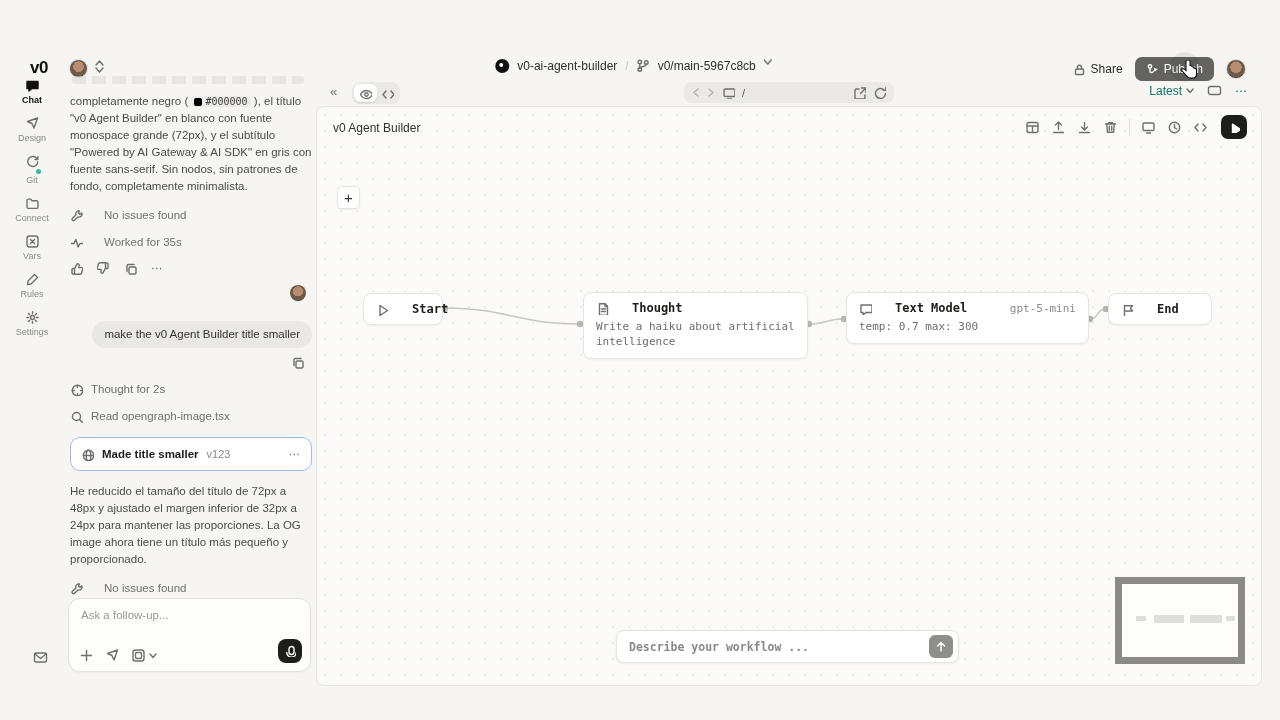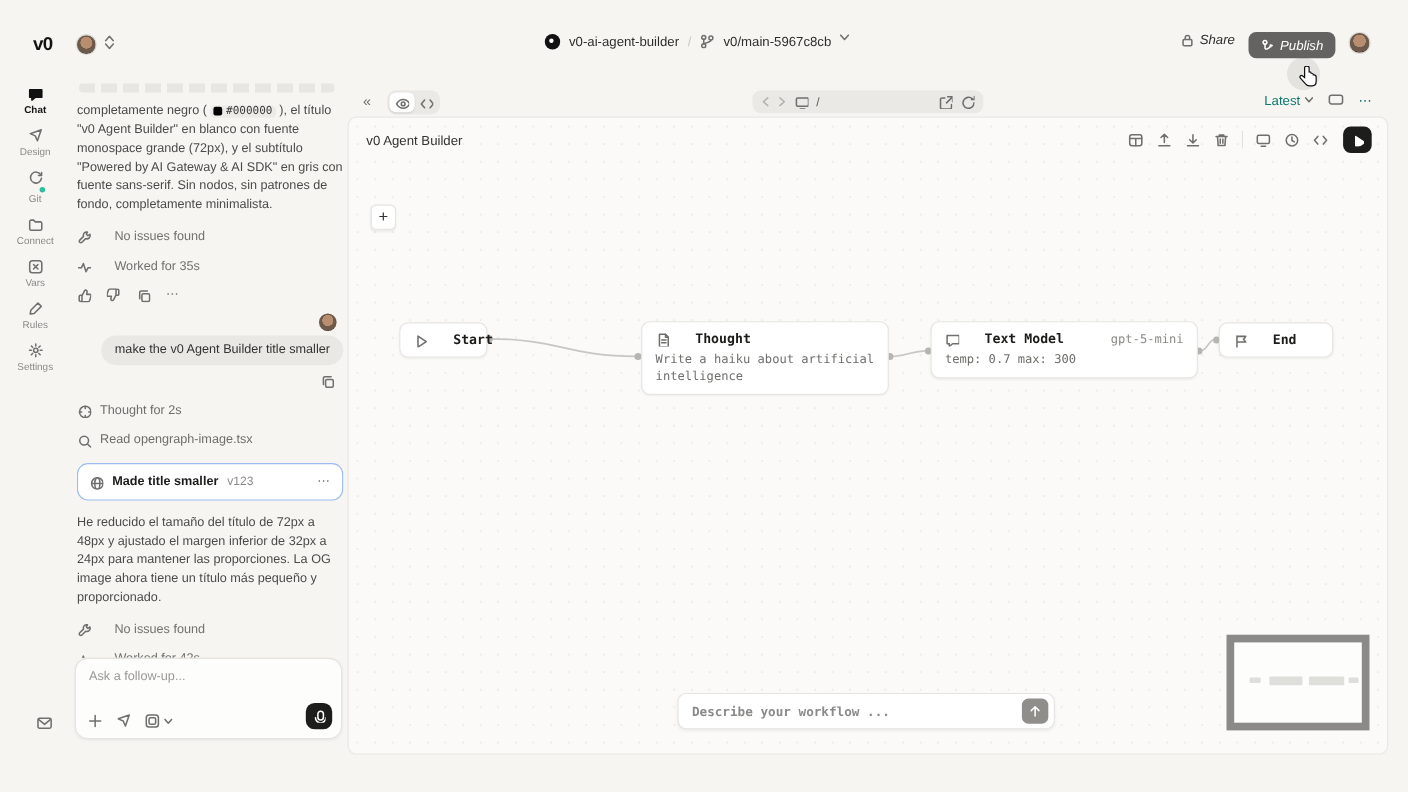--- a/index.html
+++ b/index.html
@@ -10,30 +10,30 @@
     position:relative;
     overflow:hidden;
     color:#3f3f3d;
   }
 
   
   svg.ic { width:15px; height:15px; stroke:#6f6f6d; fill:none; stroke-width:1.4; stroke-linecap:round; stroke-linejoin:round; flex:none; }
   svg.ic.sm { width:13px; height:13px; }
 
   
-  .header { position:absolute; top:24px; left:0; width:1268px; height:36px; }
+  .header { position:absolute; top:52px; left:0; width:1268px; height:36px; }
   .logo { position:absolute; left:30px; top:6px; font-weight:bold; font-size:17px; color:#111; letter-spacing:-0.5px; }
   .hdr-avatar { position:absolute; left:69px; top:7px; width:19px; height:19px; border-radius:50%;
     background:radial-gradient(circle at 50% 40%, #b98d6f 0 40%, #6d5a4b 41% 70%, #4a3c30 71%); border:1px solid #d9d8d5; }
   .selector { position:absolute; left:95px; top:8px; display:flex; flex-direction:column; gap:1px; }
   .hdr-center { position:absolute; left:50%; top:7px; transform:translateX(-50%); display:flex; align-items:flex-start; gap:8px; font-size:12px; color:#2e2e2c; }
   .proj-dot { width:14px; height:14px; border-radius:50%; background:#111; position:relative; }
   .proj-dot::after { content:""; position:absolute; left:4px; top:4px; width:4px; height:4px; border-radius:50%; background:#fff; }
   .crumb-sep { color:#c8c7c4; font-size:12px; }
-  .hdr-right { position:absolute; right:22px; top:5px; display:flex; align-items:flex-start; gap:12px;font-style:italic; }
+  .hdr-right { position:absolute; right:22px; top:5px; display:flex; align-items:center; gap:12px; }
   .share-btn { display:flex; align-items:center; gap:5px; font-size:12px; color:#2e2e2c; }
   .publish-btn { display:flex; align-items:center; gap:5px; font-size:12px; color:#fff; background:#646361; padding:5px 11px; border-radius:7px; }
   .publish-btn svg { stroke:#fff; }
 
   
   .cursor-halo { position:absolute; left:1170px; top:52px; width:30px; height:30px; border-radius:50%; background:rgba(0,0,0,0.07); }
   .mouse-cursor { position:absolute; left:1180px; top:60px; width:18px; height:20px; }
 
   
   .rail { position:absolute; left:0; top:78px; width:64px; display:flex; flex-direction:column; align-items:center; gap:11px; }
@@ -49,21 +49,21 @@
   .chat { position:absolute; left:64px; top:74px; width:252px; height:524px; padding:0 4px 0 6px; font-size:11.5px; line-height:17px; color:#4c4b49; overflow:hidden; }
   .smudge { height:8px; margin:2px 8px 0 2px; border-radius:3px; opacity:.5;
     background:repeating-linear-gradient(90deg,#d8d7d4 0 14px, transparent 14px 20px); }
   .para { margin-top:9px; color:#4c4b49; }
   .code-chip { font-family:"DejaVu Sans Mono", monospace; font-size:10px; background:#ecebe8; border-radius:4px; padding:0 3px; color:#3c3c3a; }
   .swatch { display:inline-block; width:8px; height:8px; background:#000; border-radius:2px; margin-right:3px; vertical-align:middle; }
   .status-row { display:flex; align-items:center; gap:21px; color:#72716e; margin-top:10px; }
   .fb-row { display:flex; align-items:center; gap:14px; margin-top:9px; }
   .msg-avatar-row { display:flex; justify-content:flex-end; margin-top:8px; padding-right:6px; }
   .msg-avatar { width:16px; height:16px; border-radius:50%; background:radial-gradient(circle at 50% 40%, #b98d6f 0 40%, #6d5a4b 41% 70%, #4a3c30 71%); }
-  .bubble-row { display:flex; justify-content:flex-end; margin-top:4px;text-align:center; }
+  .bubble-row { display:flex; justify-content:flex-end; margin-top:20px;text-align:center; }
   .bubble { background:#e9e8e5; border-radius:15px; padding:5px 12px; font-size:11.5px; color:#333331; }
   .copy-row { display:flex; justify-content:flex-end; margin-top:8px; padding-right:8px; }
   .tool-row { display:flex; align-items:center; gap:8px; color:#6f6e6b; margin-top:12px; }
   .version-card { margin-top:12px; background:#fff; border:1.5px solid #9cbdf2; border-radius:10px; height:30px; display:flex; align-items:center; gap:8px; padding:16px 10px; }
   .version-card .ttl { font-weight:bold; font-size:11.5px; color:#1c1c1a; }
   .version-card .ver { font-size:11px; color:#8b8a87; }
   .version-card .dots { margin-left:auto; color:#6f6e6b; letter-spacing:1px; }
 
   .followup { position:absolute; left:68px; top:598px; width:243px; height:74px; background:#fdfdfc; border:1px solid #e4e3e0; border-radius:12px; box-shadow:0 1px 2px rgba(0,0,0,.04); }
   .followup .ph { position:absolute; left:12px; top:10px; font-size:11.5px; color:#9a9996; }

